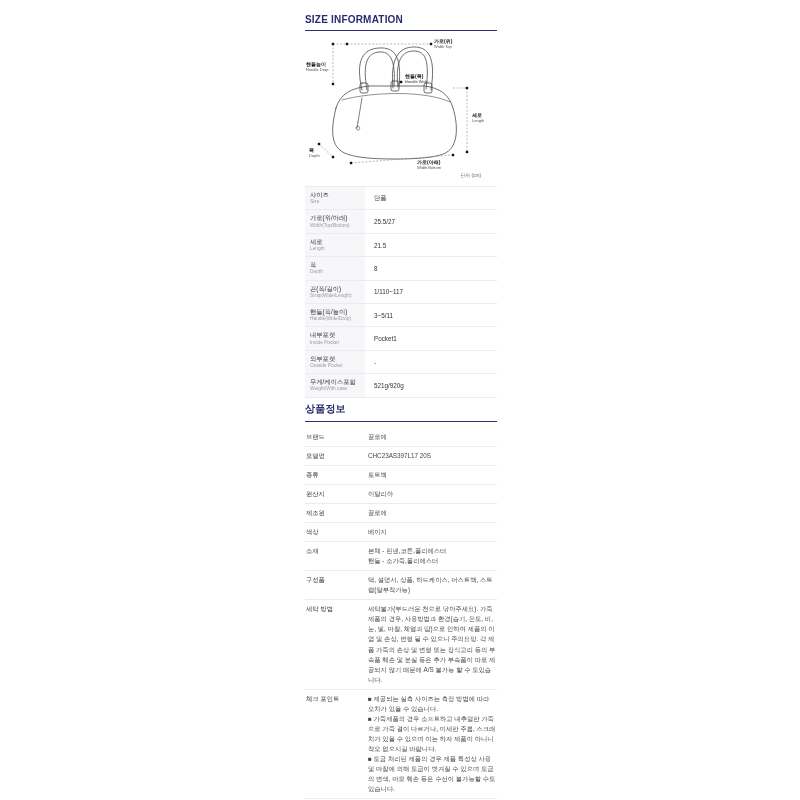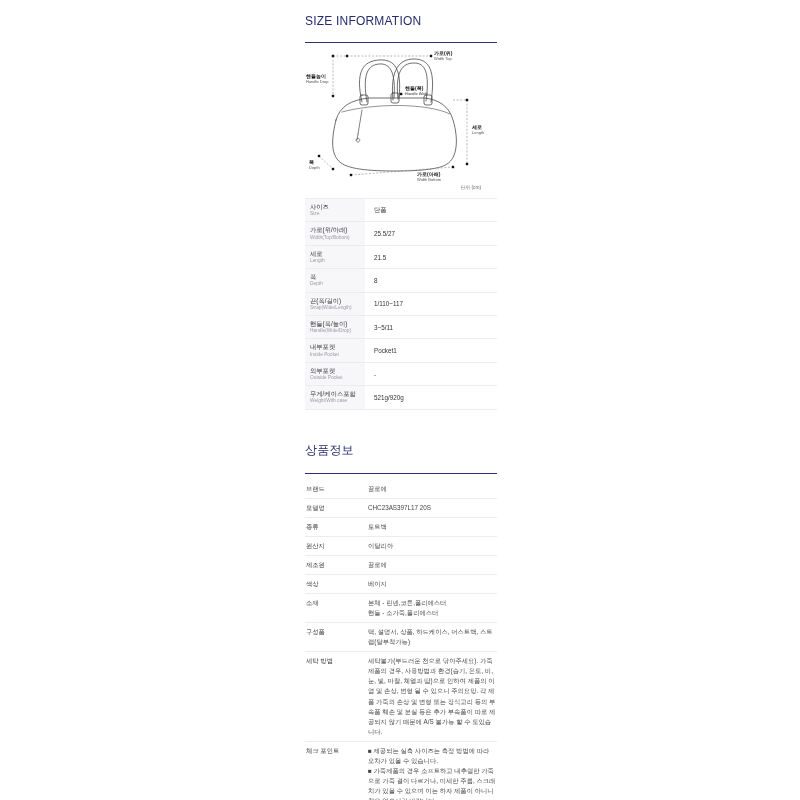--- a/index.html
+++ b/index.html
@@ -1,21 +1,21 @@
 <!DOCTYPE html>
 <html><head>
 <meta charset="utf-8">
 <style>
   * { margin:0; padding:0; box-sizing:border-box; }
   html,body { width:800px; height:800px; background:#ffffff; font-family:"Liberation Sans","DejaVu Sans",sans-serif; }
   .page { position:relative; width:800px; height:800px; background:#fff; overflow:hidden; }
   .column { position:absolute; left:305px; top:14px; width:192px; }
 
-  .section-title { color:#272c6b; font-weight:normal; font-size:12px; letter-spacing:.2px;
-                   padding-bottom:14px; border-bottom:1.5px solid #2d3274; }
+  .section-title { color:#272c6b; font-weight:bold; font-size:10px; letter-spacing:.2px;
+                   padding-bottom:5px; border-bottom:1.5px solid #2d3274; }
 
   
   .diagram { position:relative; width:192px; height:134px; margin-top:5px; }
   .diagram svg { position:absolute; left:0; top:0; }
   .dlabel { position:absolute; font-size:5px; font-weight:bold; color:#111; line-height:1.25; white-space:nowrap; }
   .dlabel .en { display:block; font-weight:normal; font-size:4px; color:#555; }
   .unit-line { text-align:right; padding-right:16px; font-size:4.8px; color:#666; margin-top:2px; }
 
   
   .size-table { margin-top:8px; border-top:1px solid #ececf0; }
@@ -26,21 +26,21 @@
   .size-table .value { flex:1; padding:4px 2px 4px 9px; font-size:6.3px; color:#333;
                        display:flex; align-items:center; }
 
   
   .info-table { margin-top:6px; }
   .info-table .row { display:flex; border-bottom:1px solid #ececf0; }
   .info-table .label { width:62px; padding:4px 3px 4px 1px; font-size:6.3px; color:#333; line-height:1.5; }
   .info-table .value { flex:1; padding:4px 0 4px 1px; font-size:6.3px; color:#444;
                        line-height:1.6; white-space:pre-line; }
 
-  .gap-lg { margin-top:32px; }
+  .gap-lg { margin-top:4px; }
 </style>
 </head>
 <body>
 
 <div class="page">
   <div class="column">
 
     <div class="section-title">SIZE INFORMATION</div>
 
     <div class="diagram">

